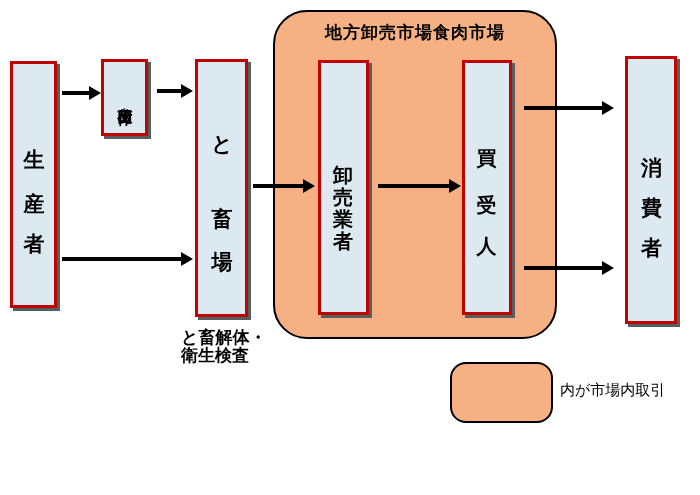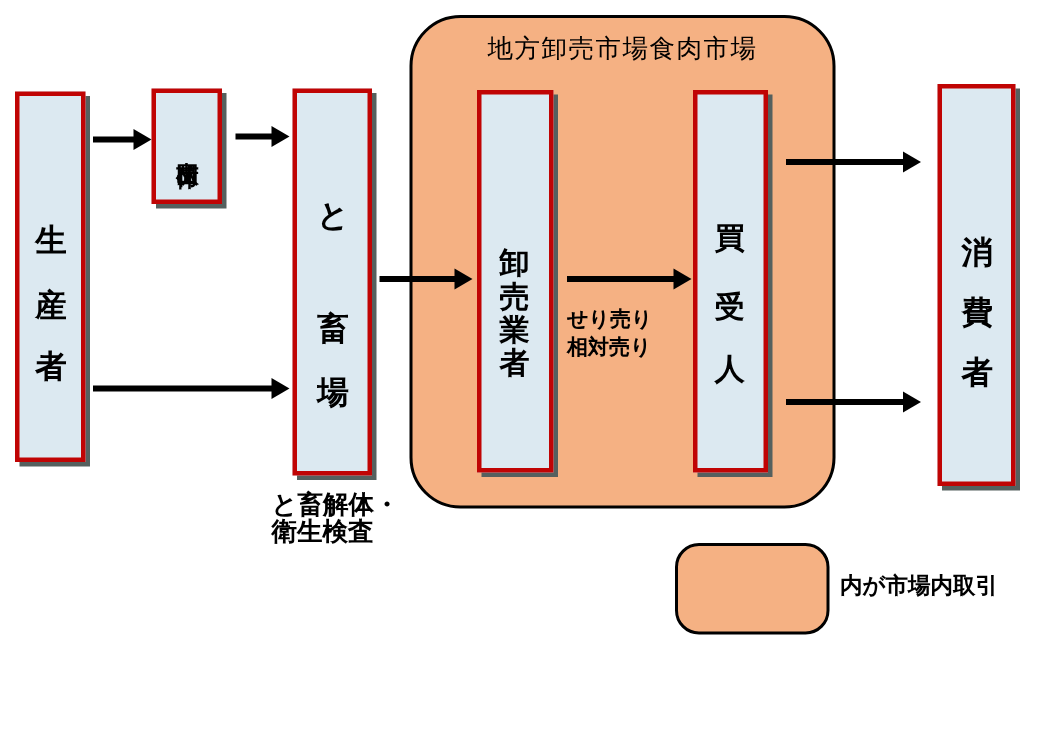--- a/index.html
+++ b/index.html
@@ -36,21 +36,21 @@
   .n-consumer   {left:625px;top:56px; width:52px; height:268px;}
   .n-consumer   .vtext{font-size:21px;letter-spacing:40px;padding-top:20px;}
   
   .market{
     position:absolute;left:273px;top:10px;width:284px;height:329px;
     background:#f5b183;border:2px solid #000;border-radius:34px;
     box-sizing:border-box;z-index:2;
   }
   .market-title{
     position:absolute;top:9px;left:0;right:0;text-align:center;
-    font-size:17px;font-weight:normal;letter-spacing:1px;
+    font-size:17px;font-weight:bold;letter-spacing:1px;
   }
   
   .arrow{position:absolute;height:14px;z-index:4;}
   .arrow::before{
     content:"";position:absolute;left:0;right:9px;top:5px;height:4px;background:#000;
   }
   .arrow::after{
     content:"";position:absolute;right:0;top:0;width:0;height:0;
     border-top:7px solid transparent;border-bottom:7px solid transparent;
     border-left:12px solid #000;
@@ -65,21 +65,21 @@
   
   .lbl{position:absolute;font-weight:bold;z-index:5;white-space:pre-line;}
   .lbl-sale{left:378px;top:204px;font-size:14px;line-height:19px;}
   .lbl-slaughter{left:181px;top:328px;font-size:17px;line-height:18px;font-weight:bold;}
   
   .legend-box{
     position:absolute;left:450px;top:362px;width:103px;height:61px;
     background:#f5b183;border:2px solid #000;border-radius:16px;box-sizing:border-box;
   }
   .legend-text{
-    position:absolute;left:560px;top:381px;font-size:15px;font-weight:bold;
+    position:absolute;left:560px;top:381px;font-size:15px;font-weight:normal;
   }
 </style>
 </head>
 <body>
 
 <div class="stage">
 
   <div class="market">
     <div class="market-title">地方卸売市場食肉市場</div>
   </div>
@@ -109,22 +109,20 @@
   </div>
 
   <div class="arrow a1"></div>
   <div class="arrow a2"></div>
   <div class="arrow a3"></div>
   <div class="arrow a4"></div>
   <div class="arrow a5"></div>
   <div class="arrow a6"></div>
   <div class="arrow a7"></div>
 
-  <div class="lbl lbl-sale">せり売り
-相対売り</div>
 
   <div class="lbl lbl-slaughter">と畜解体・
 衛生検査</div>
 
   <div class="legend-box"></div>
   <div class="legend-text">内が市場内取引</div>
 
 </div>
 
 </body></html>

